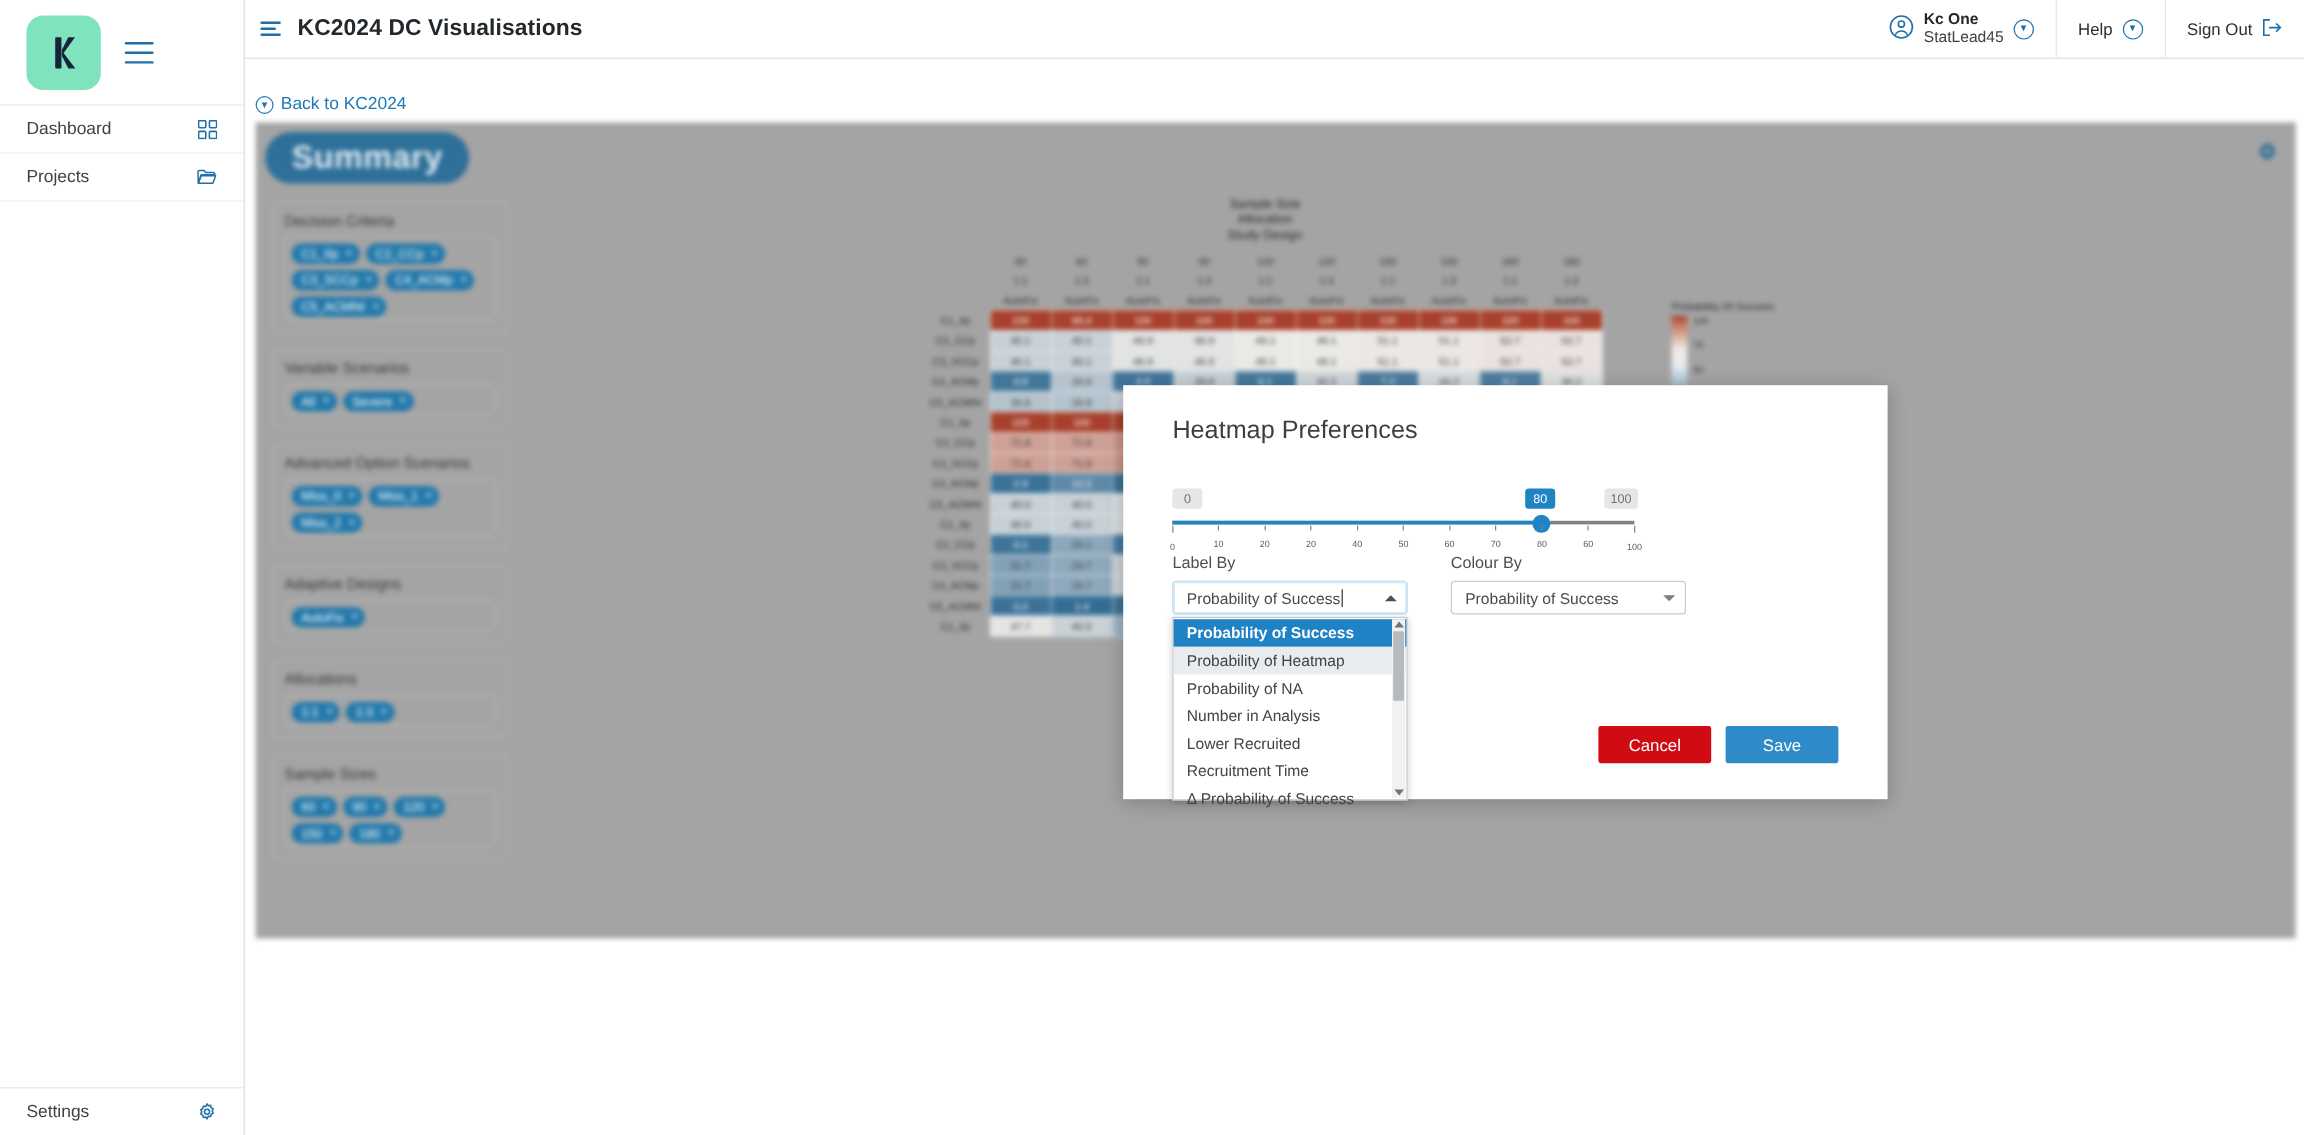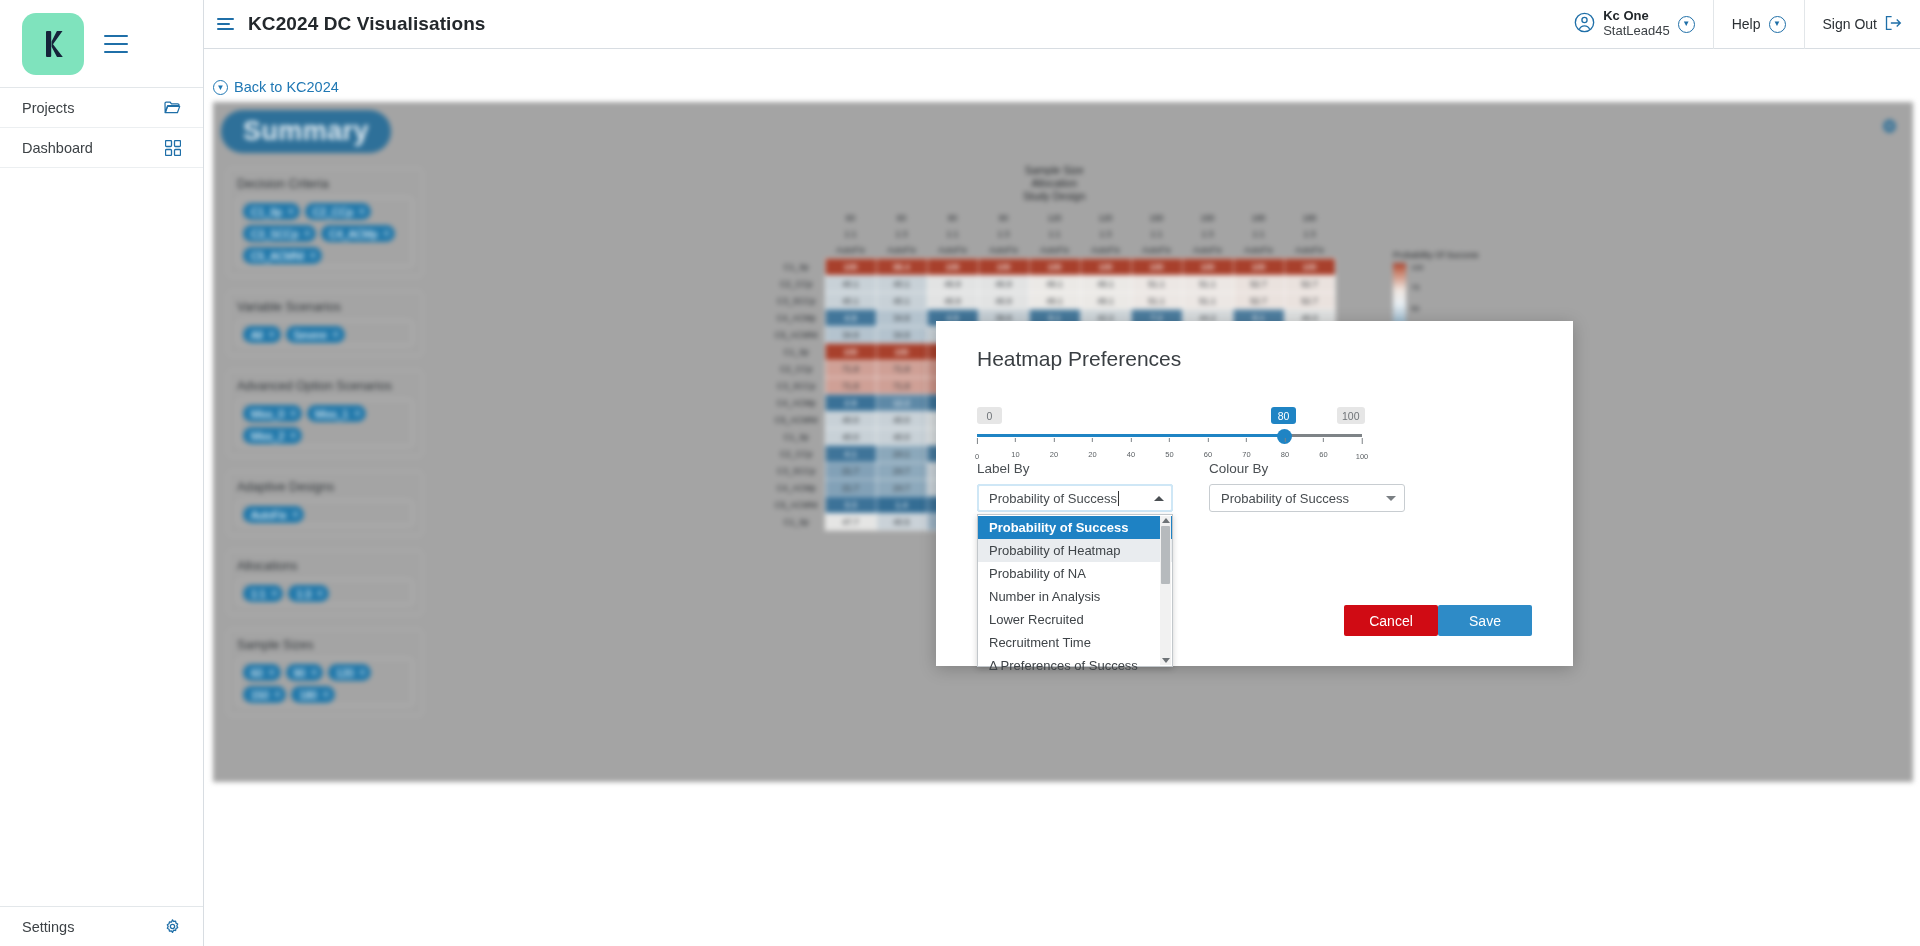--- a/index.html
+++ b/index.html
@@ -238,21 +238,21 @@
   .dd-arrow.up { border-left:4px solid transparent; border-right:4px solid transparent; border-bottom:5px solid #6e7377; }
   .dd-arrow.down { border-left:4px solid transparent; border-right:4px solid transparent; border-top:5px solid #6e7377; }
   .dd-thumb { width: 9px; background:#b6babd; border-radius:1px; margin: 1px 0; }
 
   .colour-col { position:absolute; right: 41px; top: 96px; width: 198px; }
   .swatch { width: 198px; height: 29px; border:1px solid #b0b5b9; cursor:pointer; }
   .mt30 { margin-top: 33px; }
 
   .btn-row {
     position:absolute; right: 41px; bottom: 30px;
-    display:flex; 
+    display:flex; gap: 12px;
   }
   .btn {
     width: 94px; height: 31px; border: none; border-radius: 2px;
     color:#fff; font-size: 14px; cursor:pointer;
     font-family: "Liberation Sans", sans-serif;
   }
   .btn-cancel { background: #d00b14; }
   .btn-save { background: #2e8bc7; }
 </style>
 </head>
@@ -266,40 +266,40 @@
         <svg width="40" height="40" viewBox="0 0 40 40" aria-hidden="true">
           <rect x="13" y="7" width="5.2" height="26" rx="1" fill="#16233a"></rect>
           <path d="M20 20.2 L29.5 7 h-5.6 L18.6 17.4 v5.3 L24 33 h5.8 Z" fill="#16233a"></path>
         </svg>
       </div>
       <div class="hamburger">
         <i></i>
           <i></i>
           <i></i>
       </div>
-    </div>
-
-    <div class="nav-item">
-      <span>Projects</span>
-      <span class="nav-ico">
-        <svg width="17" height="15" viewBox="0 0 17 15">
-          <path d="M1 3.2 A1.2 1.2 0 0 1 2.2 2 H6 l1.5 1.8 h6.3 A1.2 1.2 0 0 1 15 5 v.6 H3.6 L1.2 12.4 Z" fill="none" stroke="#1f6fa8" stroke-width="1.25" stroke-linejoin="round"></path>
-          <path d="M3.6 6.4 h12.1 l-2.3 6.3 H1.3 Z" fill="none" stroke="#1f6fa8" stroke-width="1.25" stroke-linejoin="round"></path>
-        </svg>
-      </span>
     </div>
 
     <div class="nav-item">
       <span>Dashboard</span>
       <span class="nav-ico">
         <svg width="16" height="16" viewBox="0 0 16 16">
           <rect x="0.5" y="0.5" width="6" height="6" rx="1" fill="none" stroke="#1f6fa8" stroke-width="1.3"></rect>
           <rect x="9.5" y="0.5" width="6" height="6" rx="1" fill="none" stroke="#1f6fa8" stroke-width="1.3"></rect>
           <rect x="0.5" y="9.5" width="6" height="6" rx="1" fill="none" stroke="#1f6fa8" stroke-width="1.3"></rect>
           <rect x="9.5" y="9.5" width="6" height="6" rx="1" fill="none" stroke="#1f6fa8" stroke-width="1.3"></rect>
+        </svg>
+      </span>
+    </div>
+
+    <div class="nav-item">
+      <span>Projects</span>
+      <span class="nav-ico">
+        <svg width="17" height="15" viewBox="0 0 17 15">
+          <path d="M1 3.2 A1.2 1.2 0 0 1 2.2 2 H6 l1.5 1.8 h6.3 A1.2 1.2 0 0 1 15 5 v.6 H3.6 L1.2 12.4 Z" fill="none" stroke="#1f6fa8" stroke-width="1.25" stroke-linejoin="round"></path>
+          <path d="M3.6 6.4 h12.1 l-2.3 6.3 H1.3 Z" fill="none" stroke="#1f6fa8" stroke-width="1.25" stroke-linejoin="round"></path>
         </svg>
       </span>
     </div>
 
     <div class="sidebar-spacer"></div>
 
     <div class="nav-bottom">
       <span>Settings</span>
       <span class="nav-ico">
         <svg width="17" height="17" viewBox="0 0 20 20">
@@ -793,21 +793,21 @@
               <span class="caretip up"></span>
             </div>
             <div class="dropdown">
               <div class="dd-list" id="dd-list">
                   <div class="dd-item sel">Probability of Success</div>
                   <div class="dd-item hover">Probability of Heatmap</div>
                   <div class="dd-item">Probability of NA</div>
                   <div class="dd-item">Number in Analysis</div>
                   <div class="dd-item">Lower Recruited</div>
                   <div class="dd-item">Recruitment Time</div>
-                  <div class="dd-item">Δ Preferences of Success</div>
+                  <div class="dd-item">Δ Probability of Success</div>
                 </div>
               <div class="dd-scroll">
                 <span class="dd-arrow up"></span>
                 <span class="dd-thumb" style="height:58px;"></span>
                 <span style="flex:1"></span>
                 <span class="dd-arrow down"></span>
               </div>
             </div>
           </div>
         </div>

